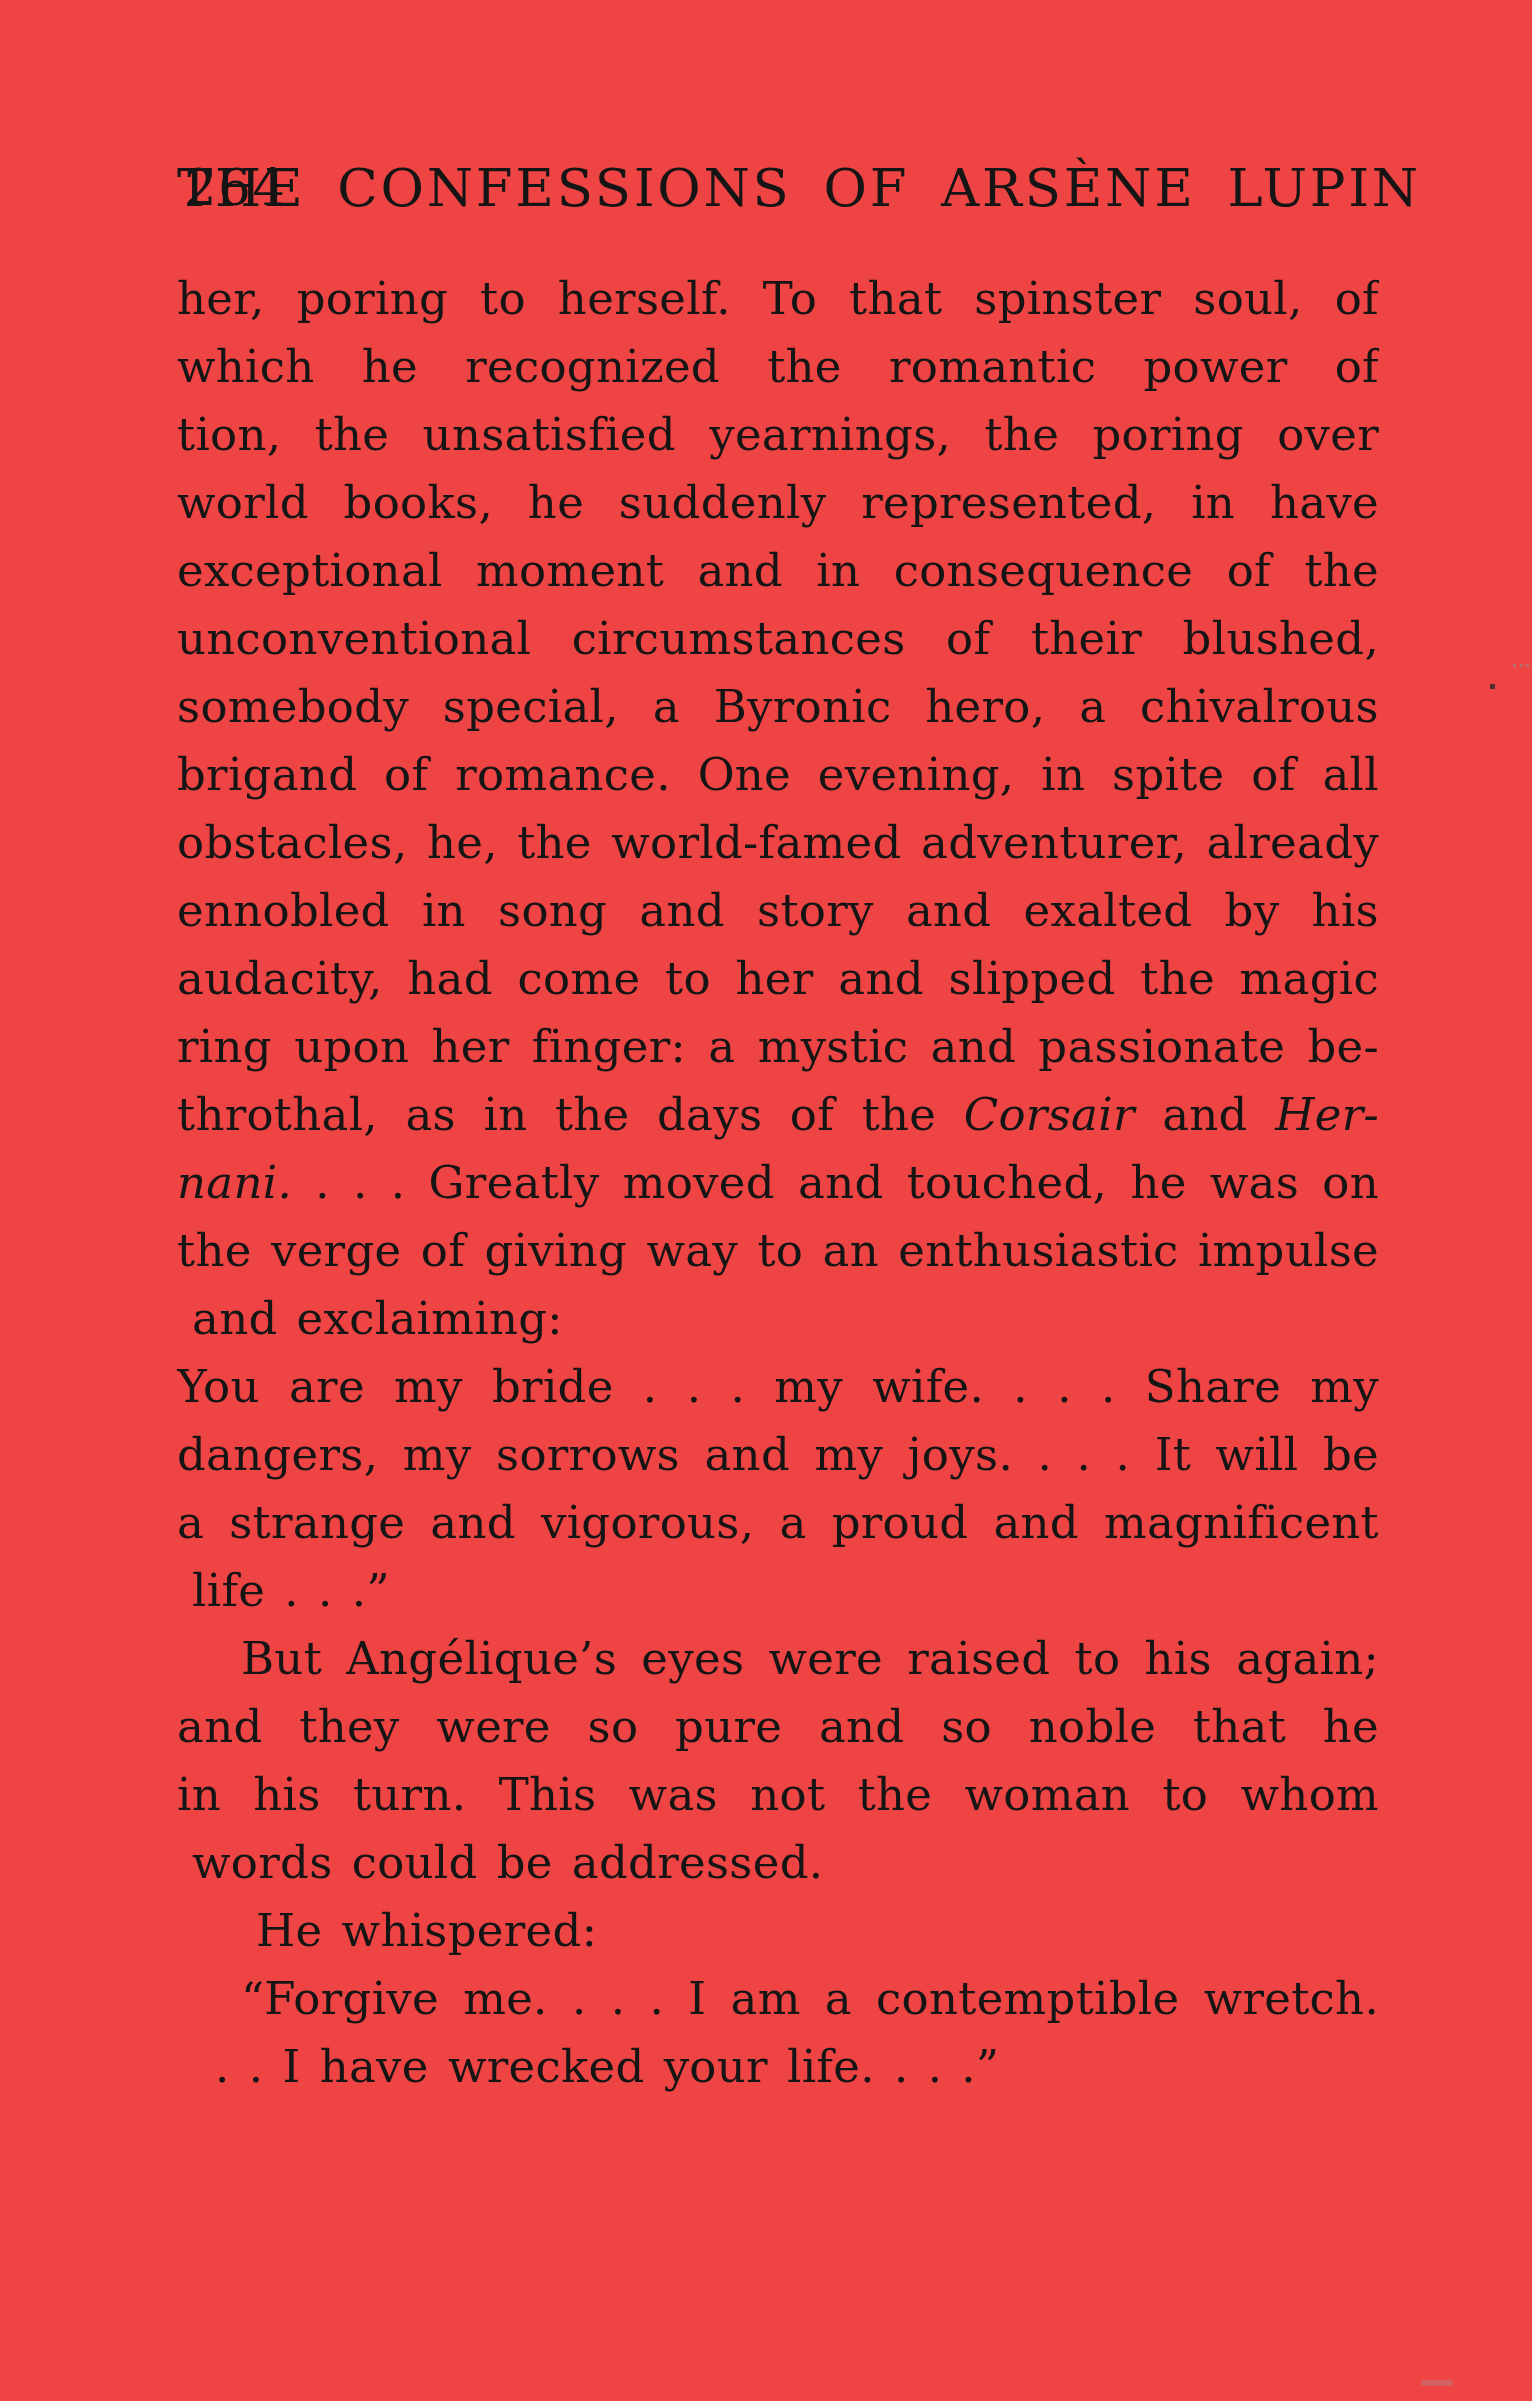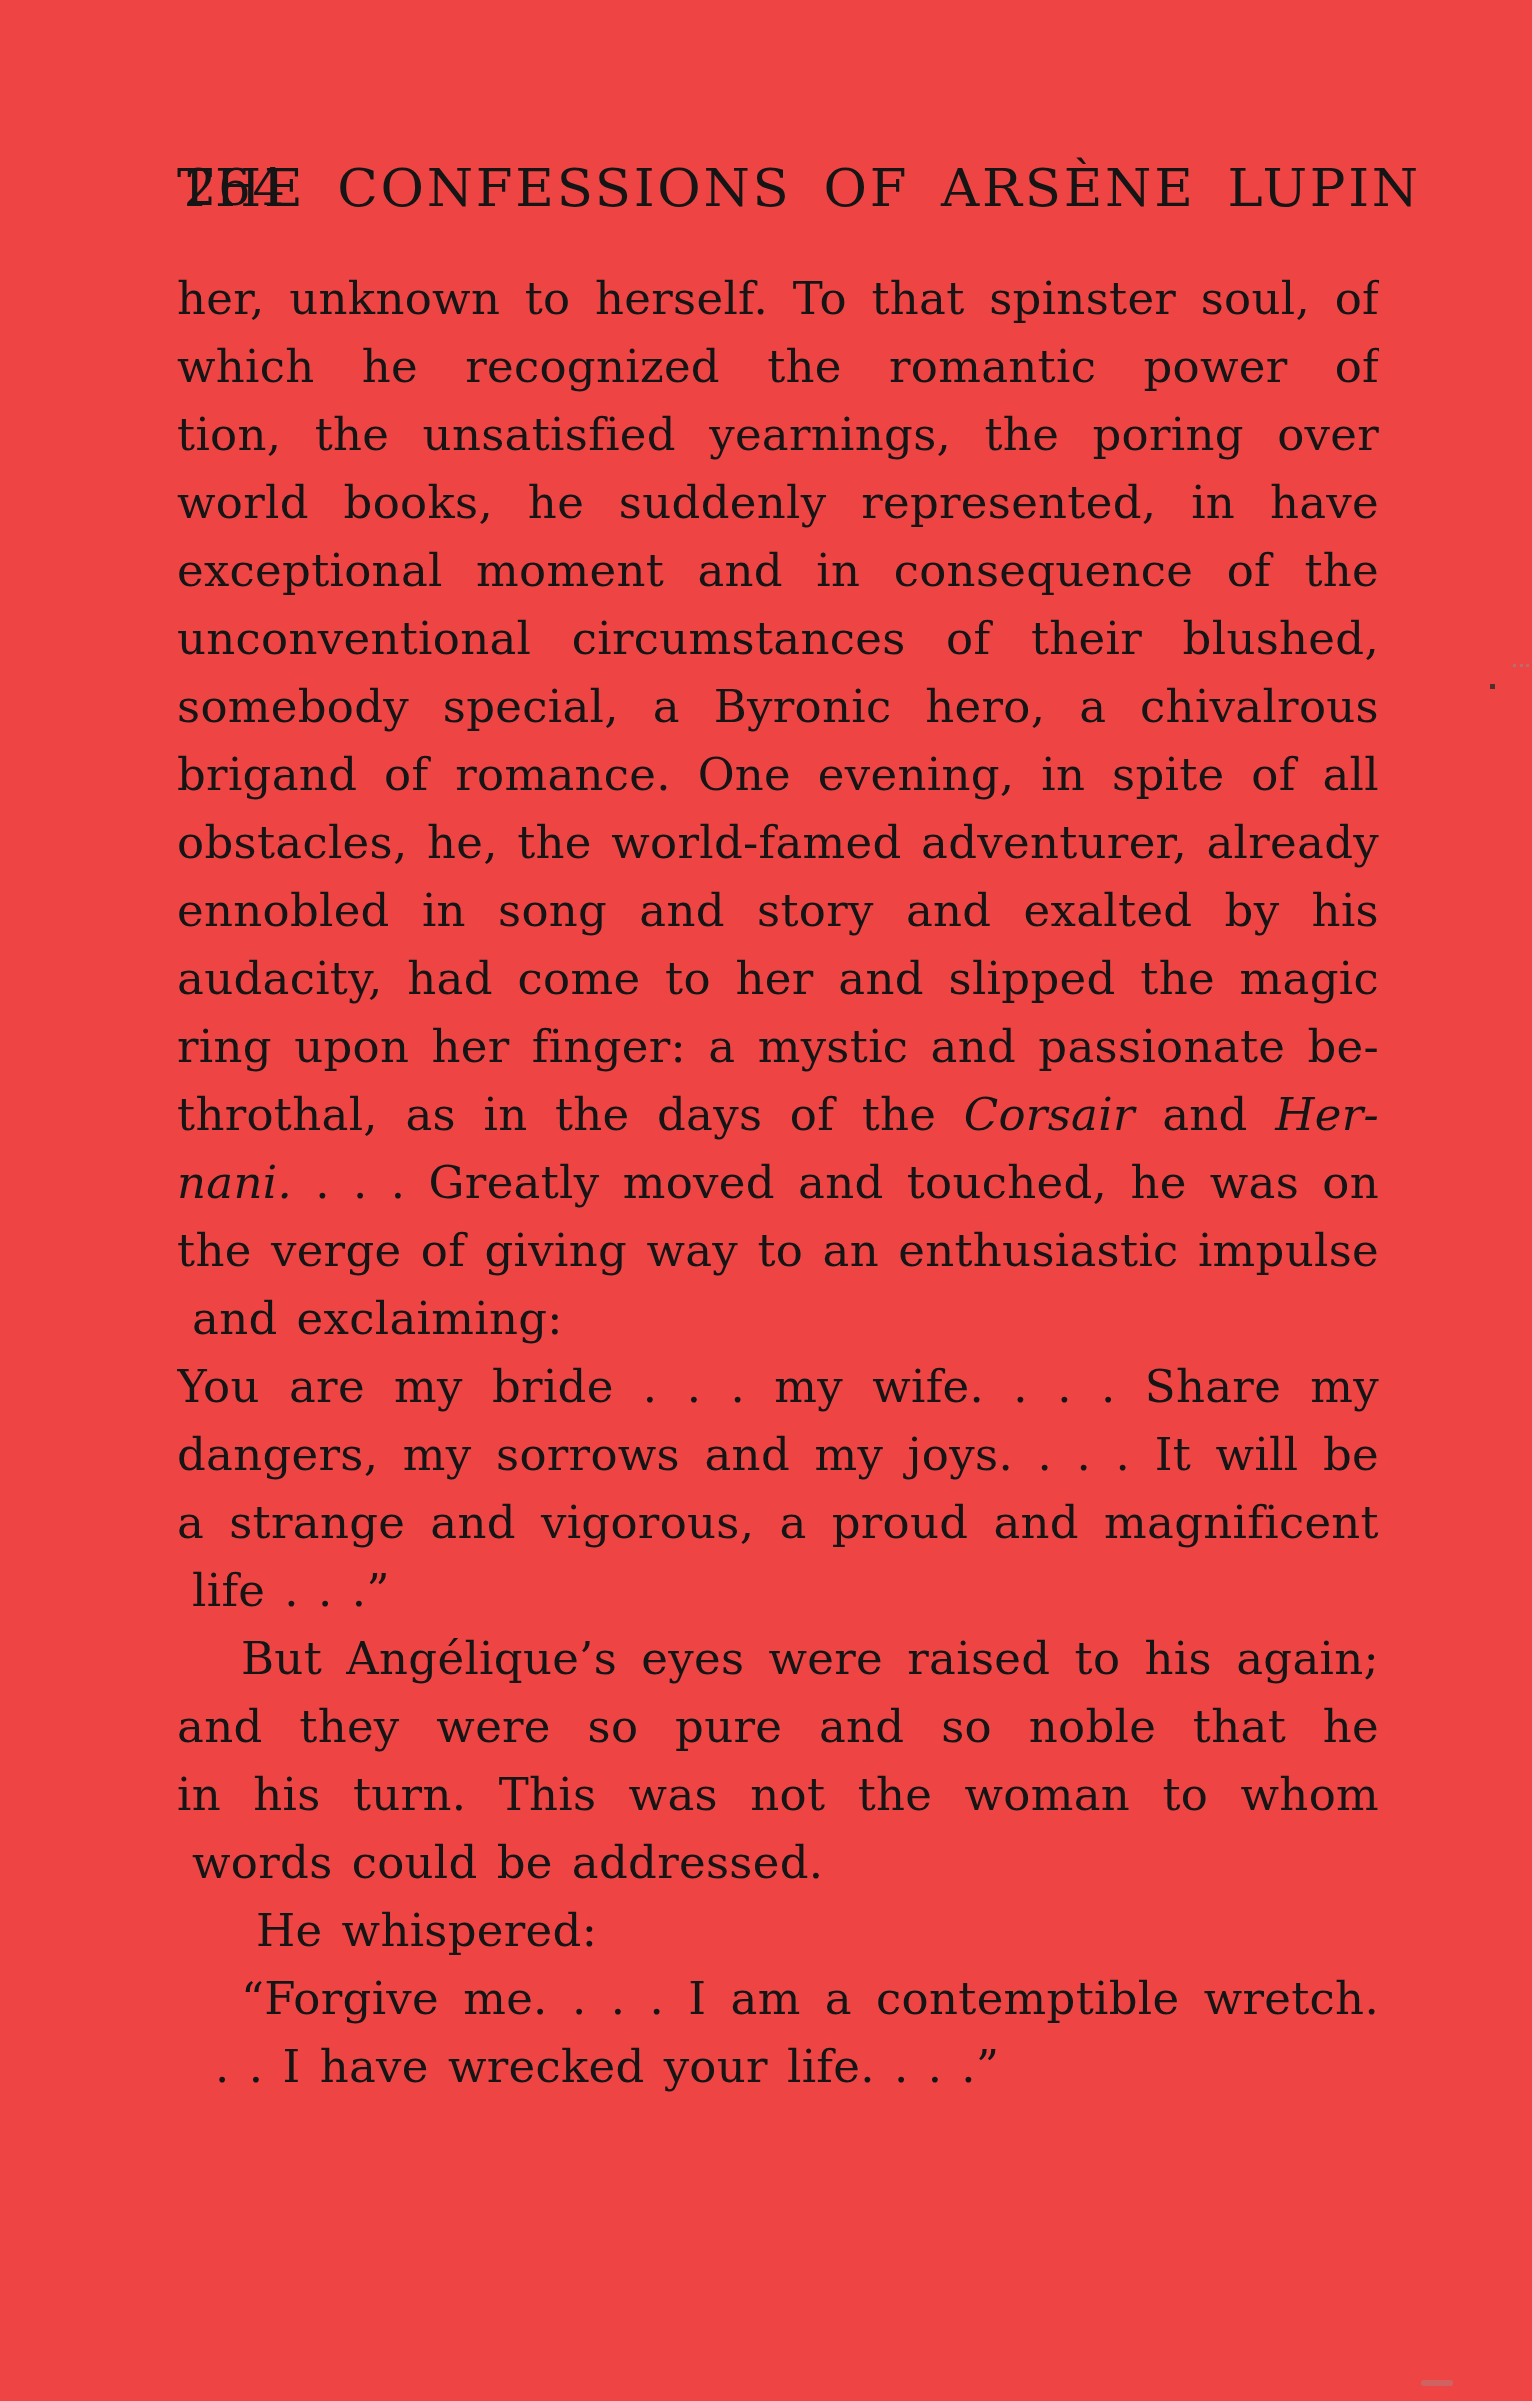--- a/index.html
+++ b/index.html
@@ -85,21 +85,21 @@
 
 <div class="page">
 
   <div class="header">
     <span class="pagenum">264</span>
     <span class="title">THE CONFESSIONS OF ARSÈNE LUPIN</span>
   </div>
 
   <div class="textblock">
 
-    <div class="line">her, unknown to herself. To that spinster soul, of</div>
+    <div class="line">her, poring to herself. To that spinster soul, of</div>
     <div class="line">which he recognized the romantic power of imagina-</div>
     <div class="line">tion, the unsatisfied yearnings, the poring over old-</div>
     <div class="line">world books, he suddenly represented, in have</div>
     <div class="line">exceptional moment and in consequence of the</div>
     <div class="line">unconventional circumstances of their blushed,</div>
     <div class="line">somebody special, a Byronic hero, a chivalrous</div>
     <div class="line">brigand of romance. One evening, in spite of all</div>
     <div class="line">obstacles, he, the world-famed adventurer, already</div>
     <div class="line">ennobled in song and story and exalted by his own</div>
     <div class="line">audacity, had come to her and slipped the magic</div>

